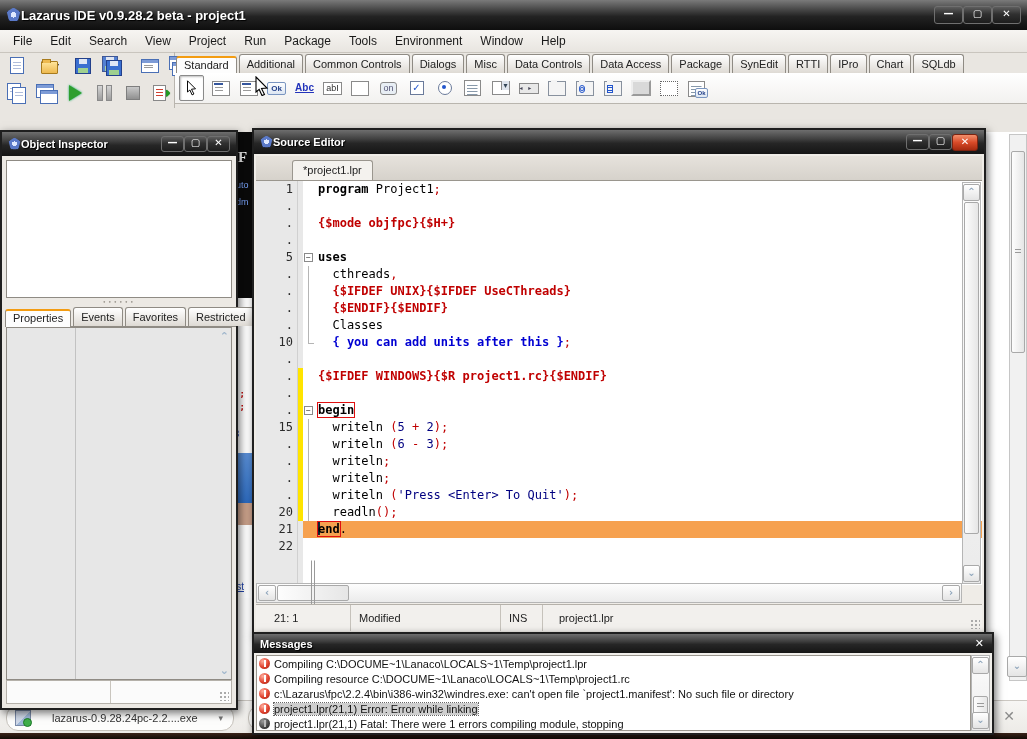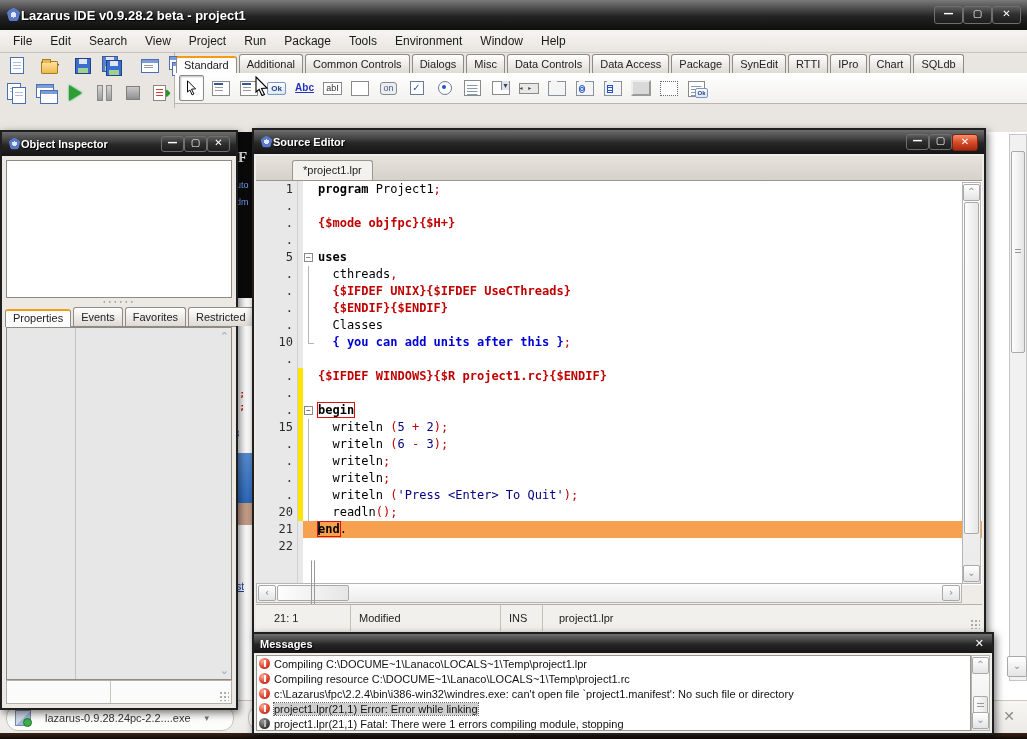--- a/index.html
+++ b/index.html
@@ -149,21 +149,21 @@
   .mi.fatal-icon:after{background:#bbb;}
   .mtext.sel{background:#cfcfcf;outline:1px dotted #666;}
   #msgscroll{position:absolute;right:2px;top:21px;bottom:2px;width:17px;}
   .thumb{position:absolute;left:1px;right:1px;background:linear-gradient(90deg,#fdfdfd,#e6e6e6);border:1px solid #a9a9a9;border-radius:2px;}
   .thumb .g{position:absolute;left:3px;right:3px;top:50%;height:5px;margin-top:-3px;
             background:repeating-linear-gradient(#9a9a9a 0 1px,transparent 1px 3px);}
   
   #brright{position:absolute;left:984px;top:130px;width:43px;height:570px;background:#fff;border-left:1px solid #cfcfcf;}
   #brscroll{position:absolute;left:24px;top:4px;width:16px;height:545px;background:#f1f1f1;border:1px solid #c6c6c6;}
   #brdl{position:absolute;left:0;top:700px;width:1027px;height:33px;background:linear-gradient(#f7f6f4,#eceae6);border-top:1px solid #ccc8c2;}
-  .dlitem{position:absolute;top:4px;height:24px;display:flex;align-items:center;gap:14px;background:#fdfdfc;
+  .dlitem{position:absolute;top:4px;height:24px;display:flex;align-items:center;gap:21px;background:#fdfdfc;
           border:1px solid #c6c2bb;border-radius:12px;padding:0 8px;font-size:11px;color:#333;}
   .exeic{width:14px;height:14px;background:linear-gradient(135deg,#cfd8e8 50%,#9fb8d8 50%);border:1px solid #7a8aa8;position:relative;}
   .exeic:after{content:"";position:absolute;right:-2px;bottom:-2px;width:7px;height:7px;border-radius:50%;background:#3fae4a;border:1px solid #1d7a28;}
   .imgic{width:16px;height:14px;background:linear-gradient(180deg,#f4d96a 35%,#3f79c8 35% 70%,#7ab05a 70%);border:1px solid #8a8a8a;}
   #dlclose{position:absolute;right:12px;top:8px;color:#8a8a8a;font:bold 14px/14px "DejaVu Sans",sans-serif;}
   #taskbar{position:absolute;left:0;top:733px;width:1027px;height:6px;background:linear-gradient(#3a241a,#120a05);}
   
   #brleft{position:absolute;left:234px;top:128px;width:18px;height:578px;background:#fff;overflow:hidden;}
   .fragblk{position:relative;width:100%;}
   

